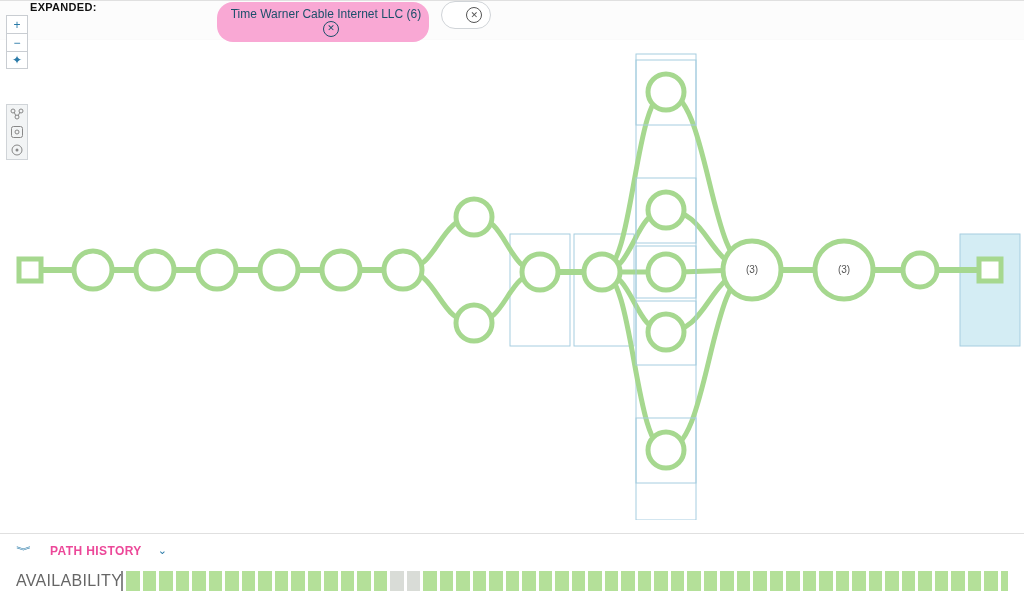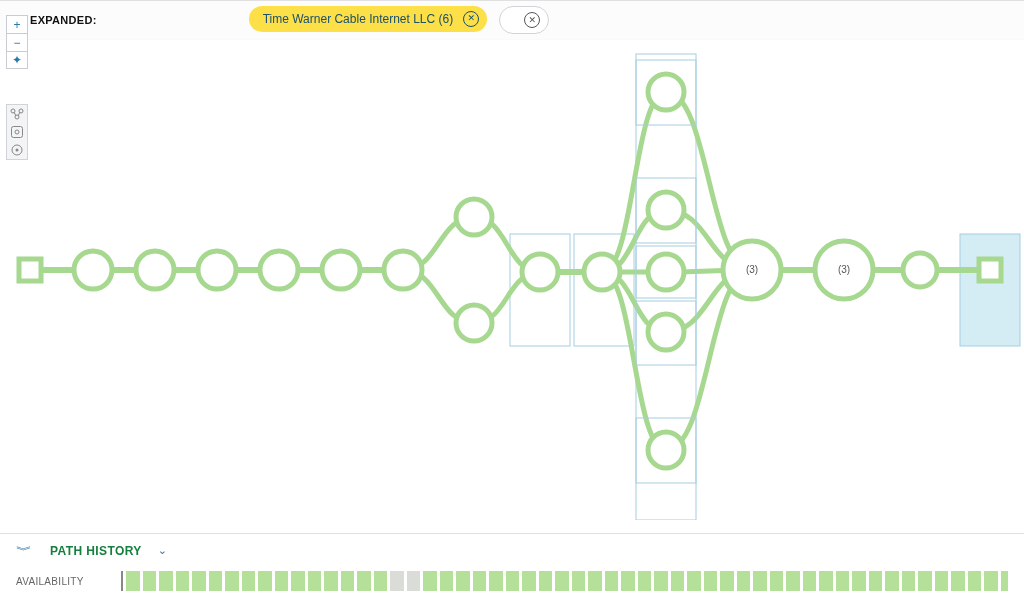--- a/index.html
+++ b/index.html
@@ -1,35 +1,35 @@
 <!DOCTYPE html>
 <html><head>
 <meta charset="utf-8">
 <style>
   * { box-sizing: border-box; margin: 0; padding: 0; }
   body { font-family: Arial, Helvetica, sans-serif; background: #fff; width: 1024px; height: 593px; position: relative; overflow: hidden; }
-  .top-bar { position: absolute; top: 0; left: 0; right: 0; height: 40px; border-top: 1px solid #e0e0e0; border-bottom: 1px solid #fafafa; display: flex; align-items: center; padding-left: 30px; background: #fcfcfc; gap: 32px; }
+  .top-bar { position: absolute; top: 0; left: 0; right: 0; height: 40px; border-top: 1px solid #e0e0e0; border-bottom: 1px solid #fafafa; display: flex; padding-left: 30px; background: #fcfcfc; }
   .expanded-label { font-size: 11px; font-weight: 700; color: #111; letter-spacing: 0.3px; margin-right: 120px; }
   .chip { display: inline-flex; align-items: center; border-radius: 16px; padding: 5px 8px 5px 14px; font-size: 12px; margin-right: 12px; cursor: pointer; }
-  .chip.active { background: #fde047; color: #1b4f6a; }
+  .chip.active { background: #f9a8d4; color: #1b4f6a; flex-direction: column; }
   .chip.inactive { background: #fff; border: 1px solid #d0d4d8; color: #555; }
   .chip .close { width: 16px; height: 16px; border-radius: 50%; border: 1.5px solid currentColor; display: inline-flex; align-items: center; justify-content: center; margin-left: 10px; font-size: 9px; line-height: 1; }
   .toolbox { position: absolute; left: 6px; top: 15px; width: 22px; display: flex; flex-direction: column; }
   .toolbox .tool { width: 22px; height: 18px; border: 1px solid #c9cdd2; background: #fff; display: flex; align-items: center; justify-content: center; font-size: 12px; color: #2a7aa8; cursor: pointer; border-bottom: none; }
   .toolbox .tool:last-child { border-bottom: 1px solid #c9cdd2; }
   .toolbox2 { position: absolute; left: 6px; top: 104px; width: 22px; display: flex; flex-direction: column; border: 1px solid #d0d4d8; background: #f2f4f5; }
   .toolbox2 .tool2 { width: 20px; height: 18px; display: flex; align-items: center; justify-content: center; color: #888; cursor: pointer; }
   svg.graph { position: absolute; top: 40px; left: 0; width: 1024px; height: 480px; }
   .footer { position: absolute; left: 0; right: 0; bottom: 0; height: 60px; border-top: 1px solid #e0e0e0; padding: 6px 16px 0 16px; background: #fff; }
   .footer-top { display: flex; align-items: center; gap: 10px; }
   .chevron-down { color: #2a7aa8; font-size: 16px; cursor: pointer; transform: scaleY(0.7); }
-  .path-history { color: #15803d; font-size: 12px; font-weight: 700; letter-spacing: 0.4px; margin-left: 8px; }
+  .path-history { color: #ec4899; font-size: 12px; font-weight: 700; letter-spacing: 0.4px; margin-left: 8px; }
   .small-chevron { color: #2a7aa8; font-size: 11px; margin-left: 6px; cursor: pointer; }
   .avail-row { display: flex; align-items: center; margin-top: 10px; }
-  .avail-label { font-size: 10px; color: #666; letter-spacing: 0.3px; width: 105px; }
+  .avail-label { font-size: 16px; color: #666; letter-spacing: 0.3px; width: 105px; }
   .avail-track { flex: 1; height: 20px; border-left: 2px solid #888; display: flex; gap: 3px; padding-left: 3px; overflow: hidden; }
   .avail-cell { width: 13.5px; height: 20px; flex-shrink: 0; }
   .avail-cell.ok { background: #b4e099; }
   .avail-cell.gap { background: #d9dcd7; }
 </style>
 </head>
 <body>
 
 <div class="top-bar">
   <span class="expanded-label">EXPANDED:</span>

